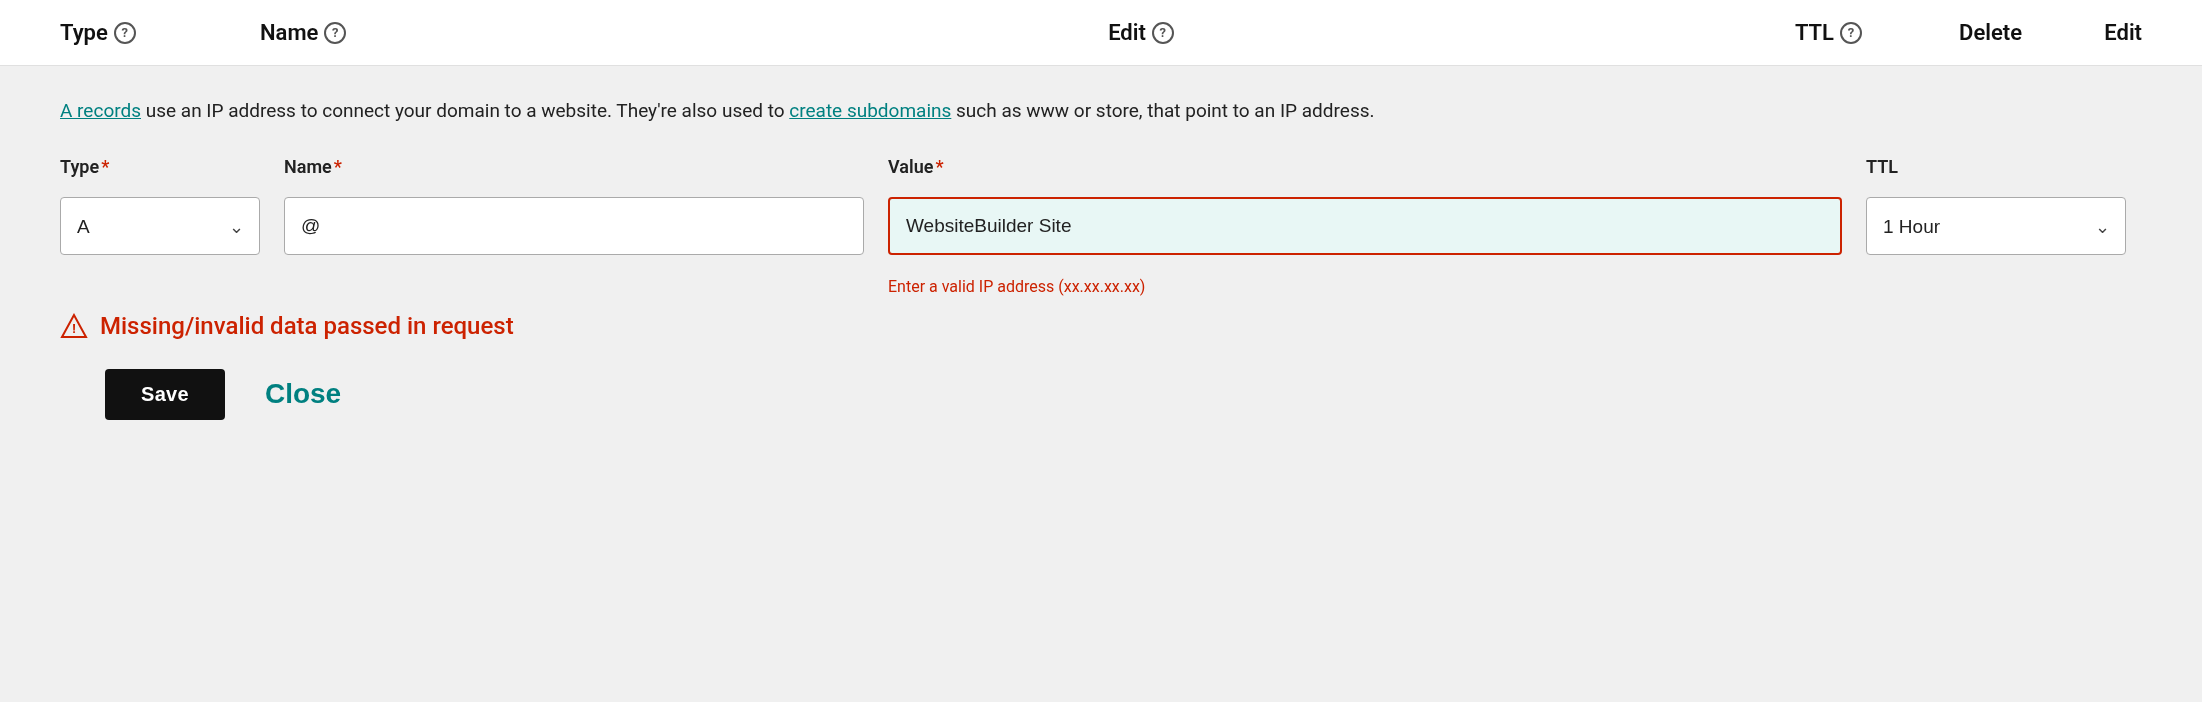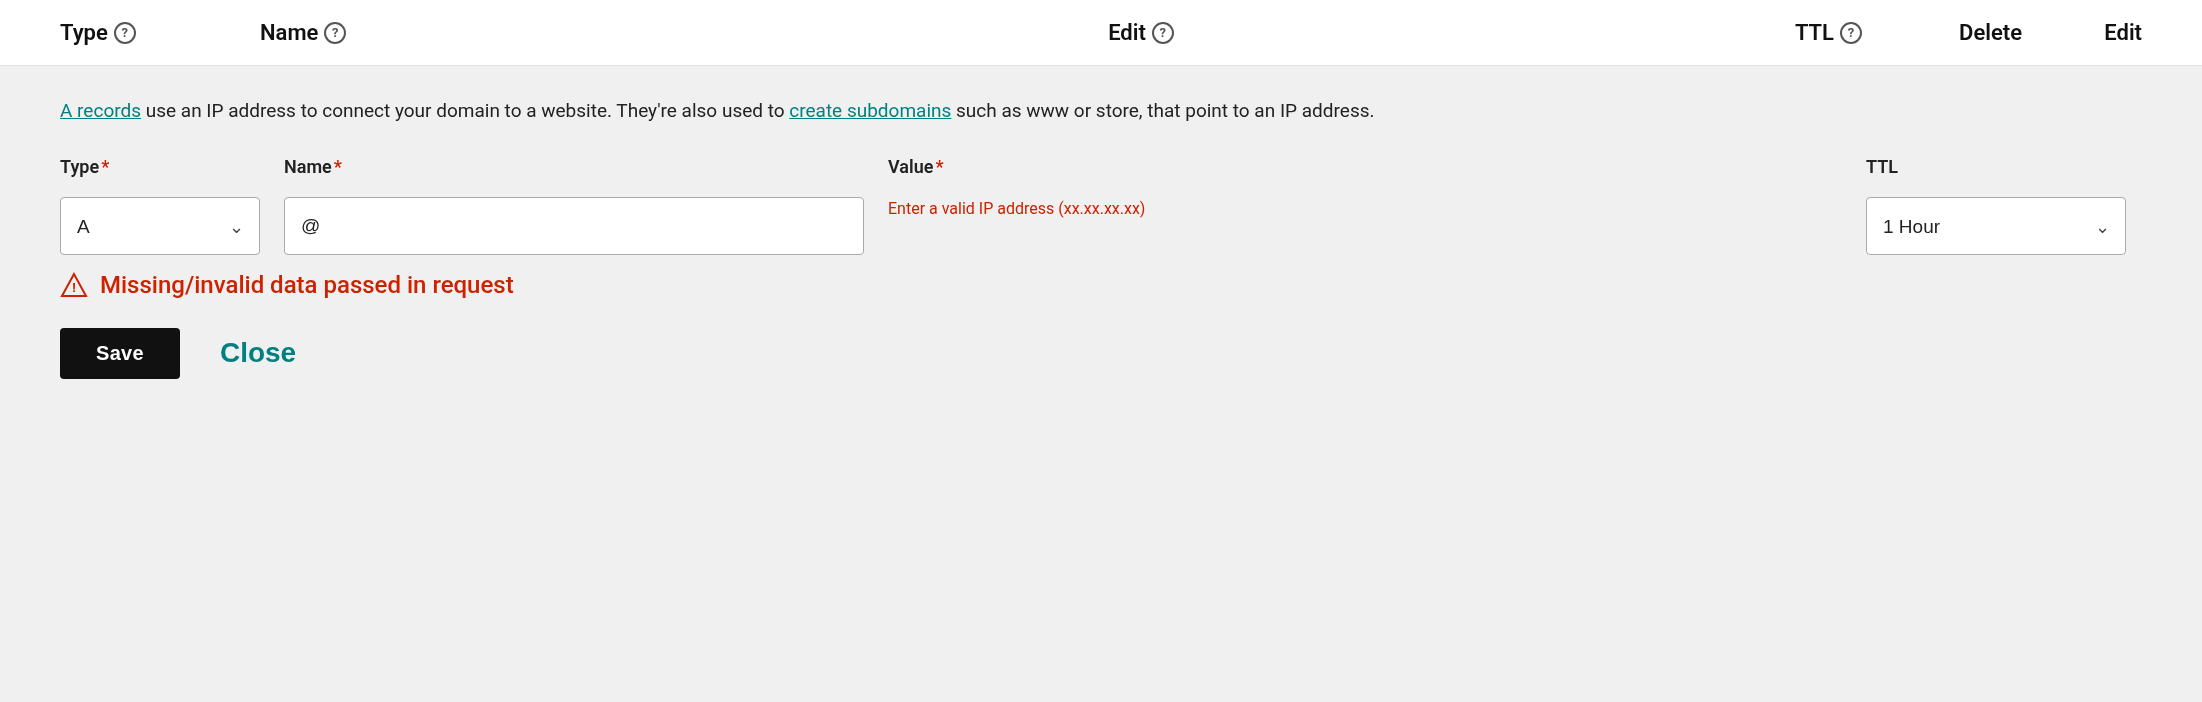--- a/index.html
+++ b/index.html
@@ -197,20 +197,21 @@
     .save-btn {
       background: #111;
       color: #fff;
       border: none;
       border-radius: 4px;
       font-size: 20px;
       font-weight: 700;
       padding: 14px 36px;
       cursor: pointer;
       letter-spacing: 0.3px;
+      margin-left: 45px;
     }
 
     .close-btn {
       background: none;
       border: none;
       color: #008080;
       font-size: 28px;
       font-weight: 600;
       cursor: pointer;
       padding: 14px 10px;
@@ -280,20 +281,21 @@
         <label class="form-label">
           <span>Name</span><span class="required-star">*</span>
         </label>
         <input type="text" class="form-input" value="@" style="">
       </div>
 
       <div class="form-group value-group">
         <label class="form-label">
           <span>Value</span><span class="required-star">*</span>
         </label>
+        <input type="text" class="form-input value-input" value="WebsiteBuilder Site" style="">
         <span class="value-error">Enter a valid IP address (xx.xx.xx.xx)</span>
       </div>
 
       <div class="form-group ttl-group">
         <label class="form-label">
           <span>TTL</span>
         </label>
         <div class="select-wrapper">
           <select>
             <option value="30min">30 Minutes</option>

